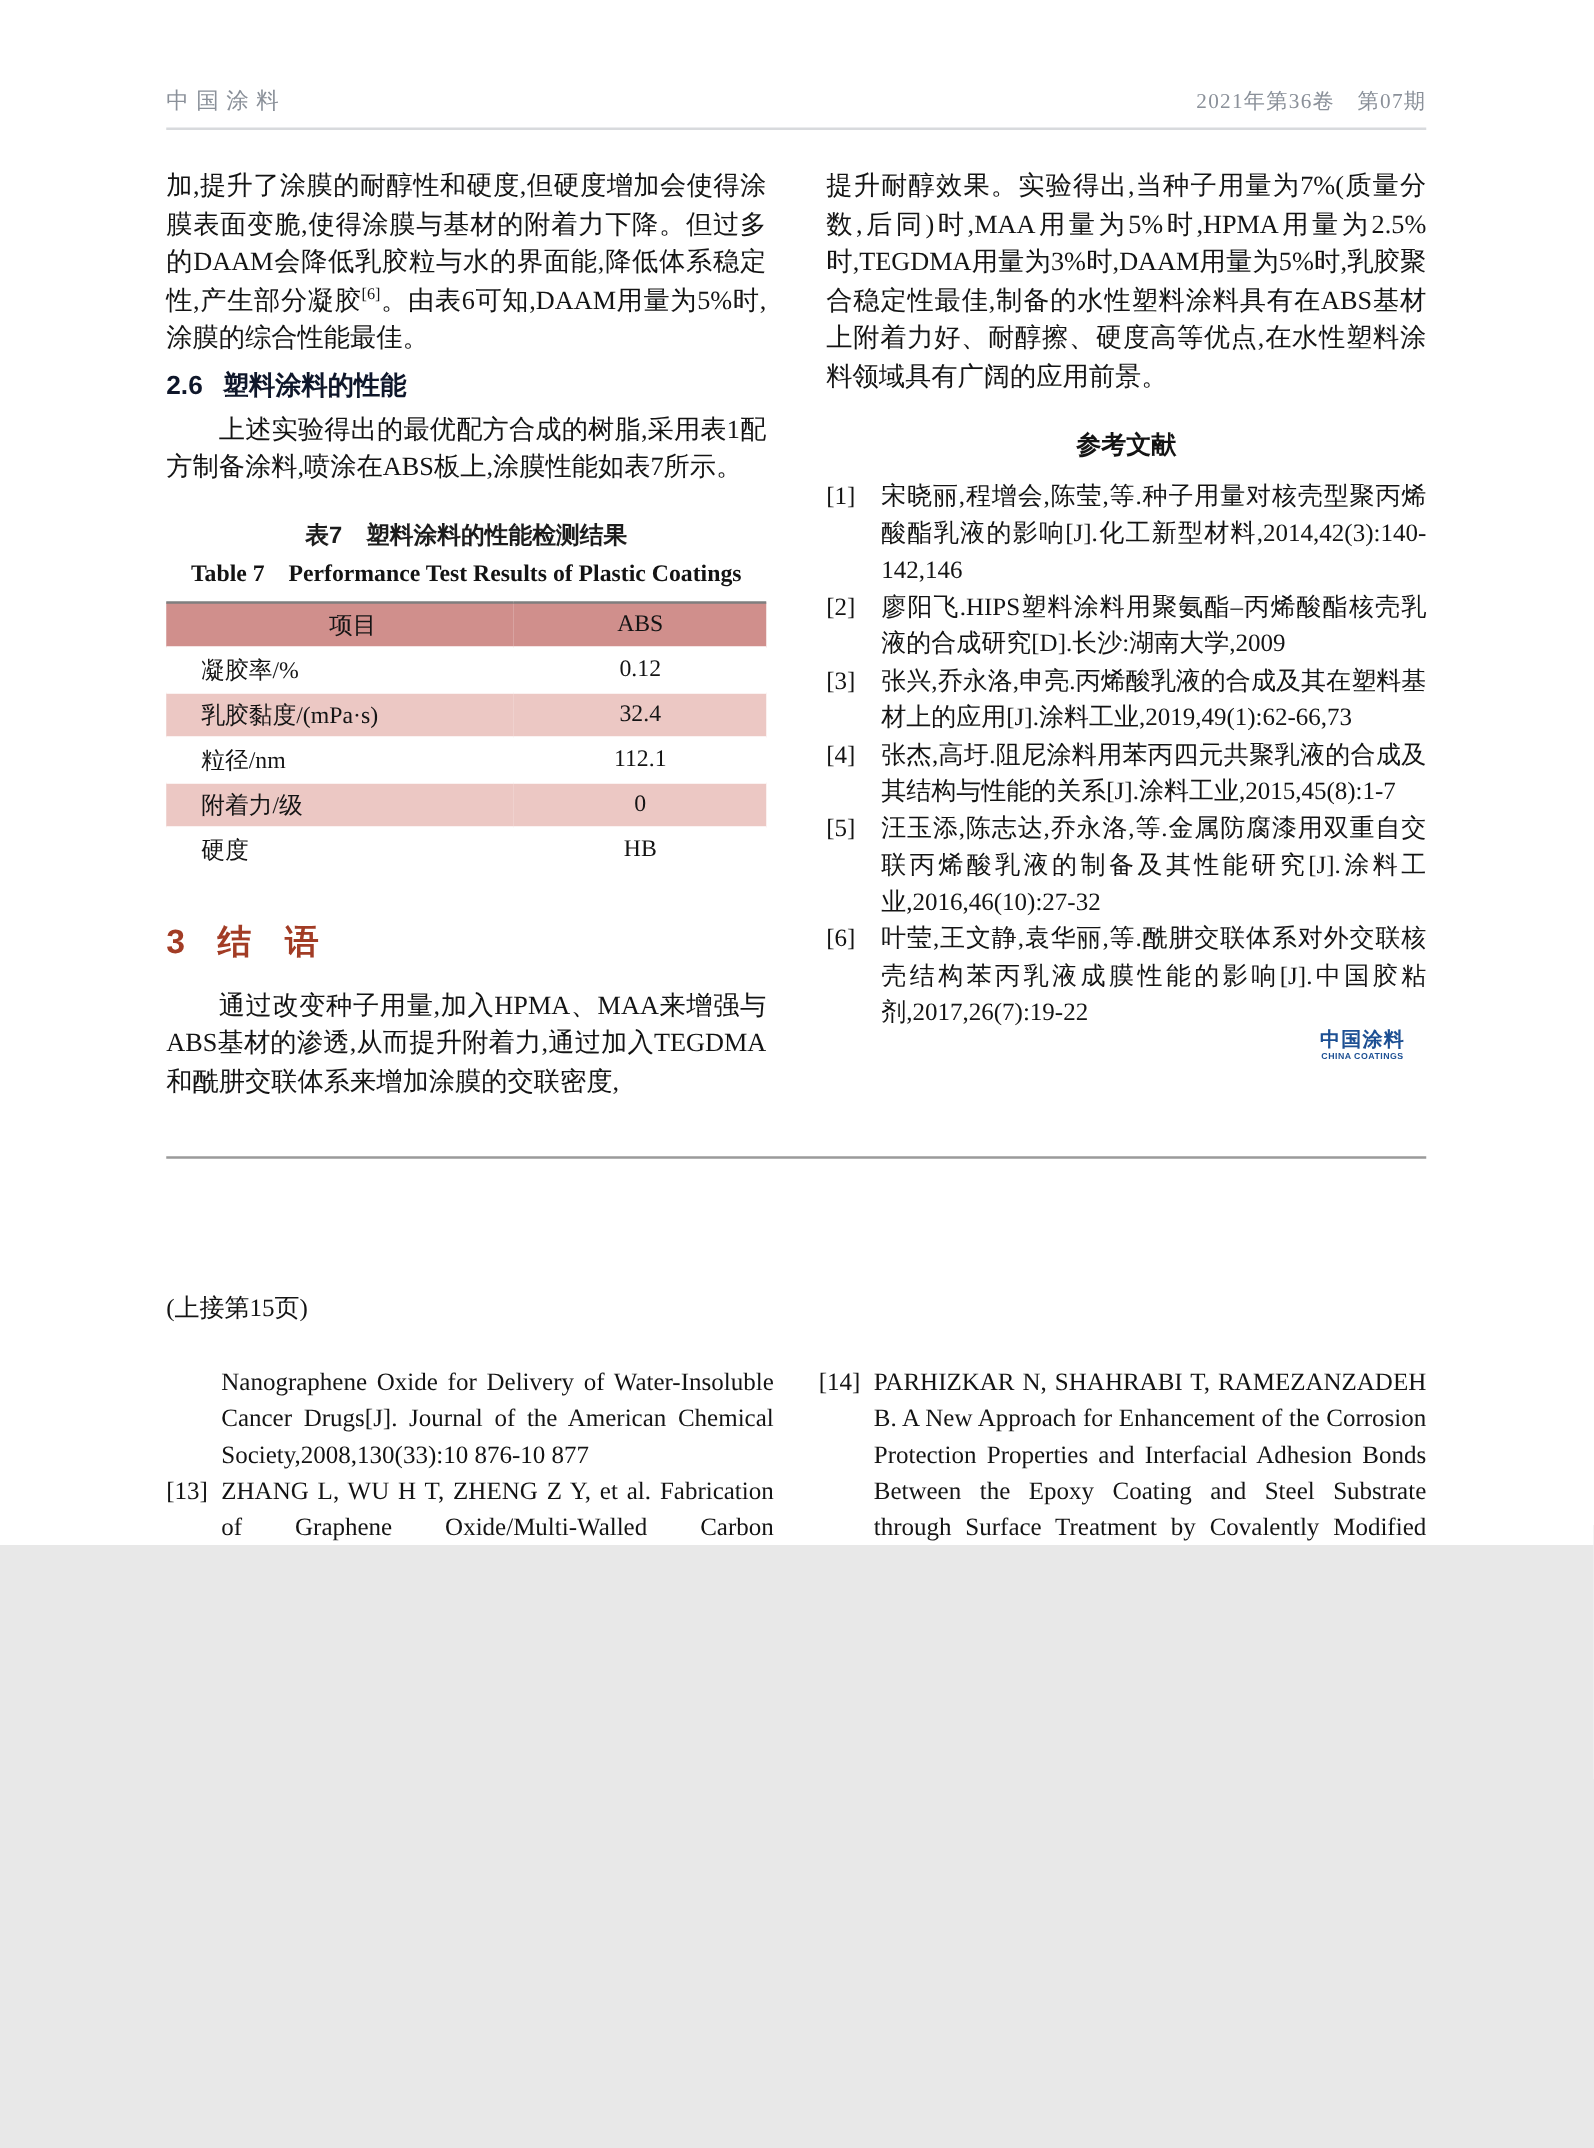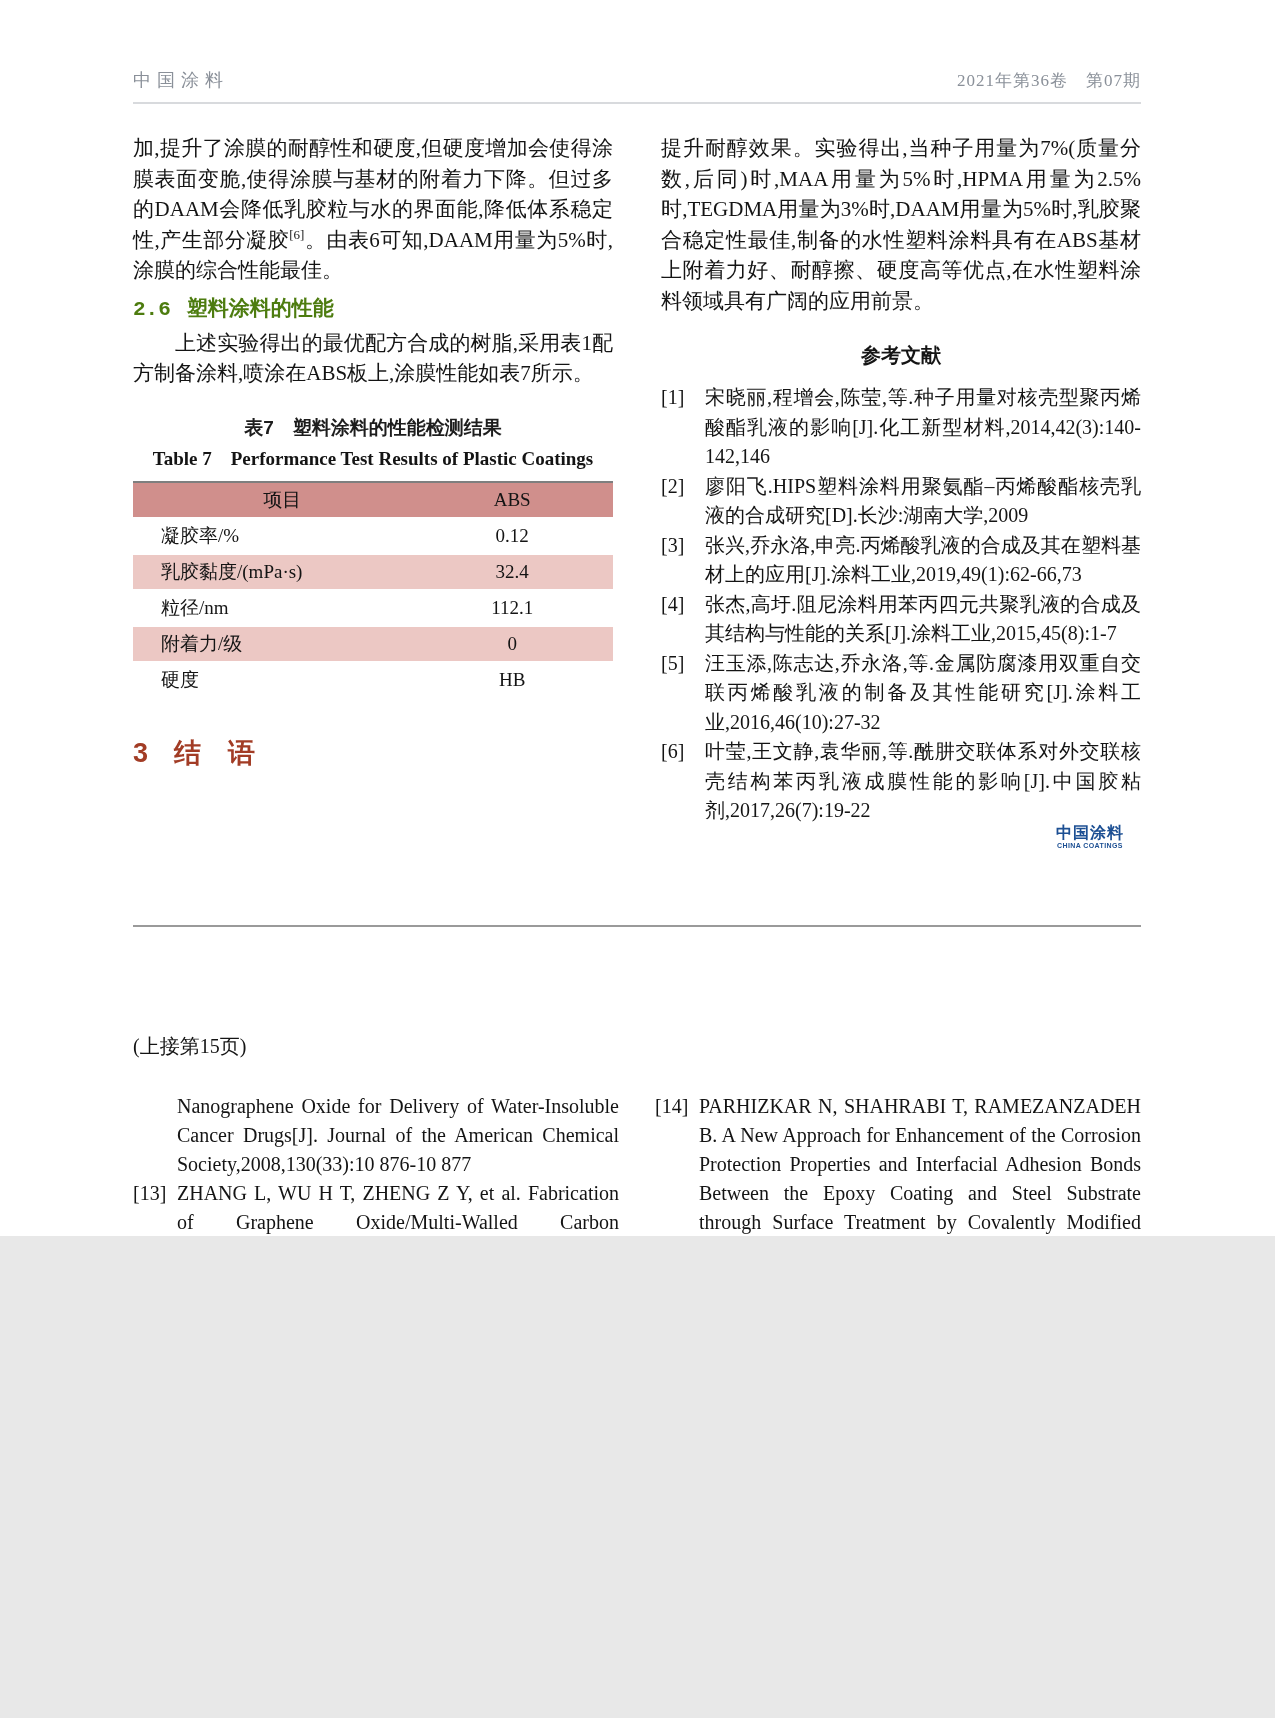--- a/index.html
+++ b/index.html
@@ -20,21 +20,21 @@
   .header-issue  { font-size:17px; letter-spacing:1px; }
 
   
   .main { position:absolute; top:133px; left:133px; width:1008px; display:flex; gap:48px; }
   .col  { width:486px; }
   .body-text { font-size:21px; line-height:30.5px; text-align:justify; margin:0; }
   .indent { text-indent:2em; }
   sup.ref-sup { font-size:13px; line-height:0; }
 
   .h-sub {
-    color:#4d7c0f; font-family:Liberation Mono, monospace;
+    color:#0f172a; font-family:Liberation Sans, sans-serif;
     font-weight:bold; font-size:21px; margin:8px 0 6px;
   }
   .h-sub .num { margin-right:16px; }
 
   .table-block { margin-top:26px; }
   .tbl-cap-zh {
     text-align:center; font-family:"Liberation Sans","DejaVu Sans",sans-serif;
     font-weight:bold; font-size:19px; color:#1d1d1d;
   }
   .tbl-cap-en { text-align:center; font-weight:bold; font-size:19px; margin-top:5px; }
@@ -150,20 +150,21 @@
               <td class="c2">HB</td>
             </tr>
           </tbody>
         </table>
       </div>
 
       <div class="h-main">
         <span class="num">3</span><span>结　语</span>
       </div>
 
+      <p class="body-text indent">通过改变种子用量,加入HPMA、MAA来增强与ABS基材的渗透,从而提升附着力,通过加入TEGDMA和酰肼交联体系来增加涂膜的交联密度,</p>
     </div>
 
     <div class="col">
       <p class="body-text">提升耐醇效果。实验得出,当种子用量为7%(质量分数,后同)时,MAA用量为5%时,HPMA用量为2.5%时,TEGDMA用量为3%时,DAAM用量为5%时,乳胶聚合稳定性最佳,制备的水性塑料涂料具有在ABS基材上附着力好、耐醇擦、硬度高等优点,在水性塑料涂料领域具有广阔的应用前景。</p>
 
       <div class="refs-title">参考文献</div>
 
       <div class="ref">
         <span class="ref-num">[1]</span>
         <span class="ref-text">宋晓丽,程增会,陈莹,等.种子用量对核壳型聚丙烯酸酯乳液的影响[J].化工新型材料,2014,42(3):140-142,146</span>

